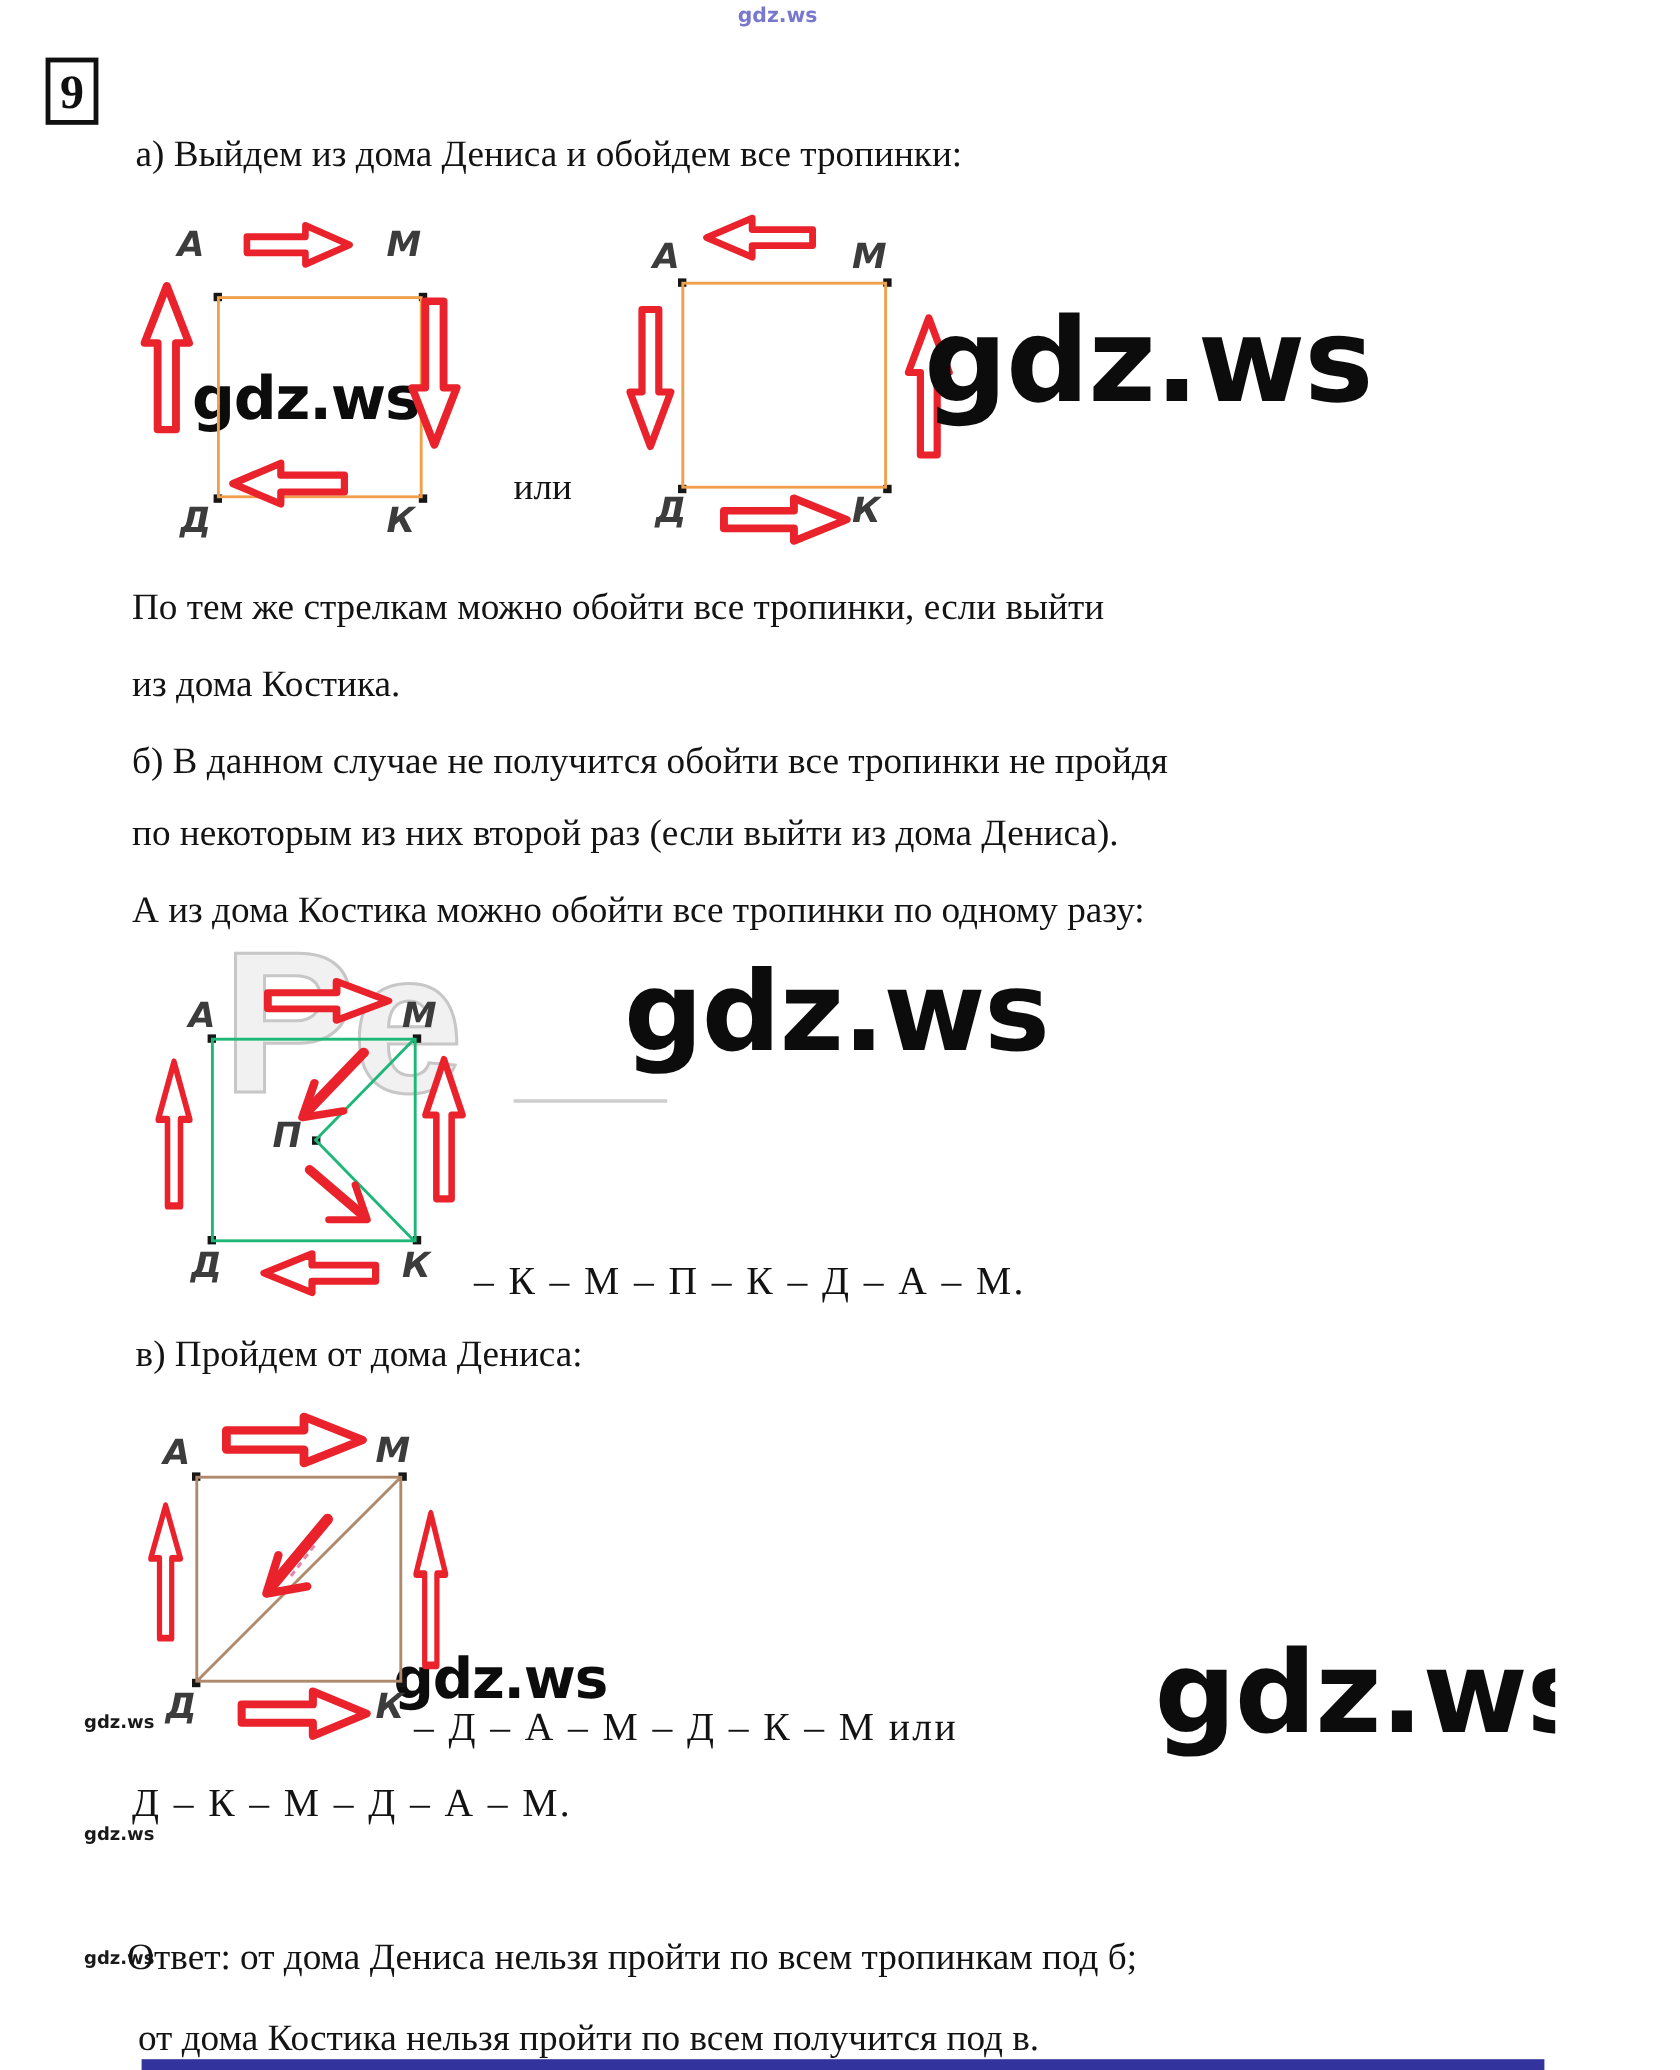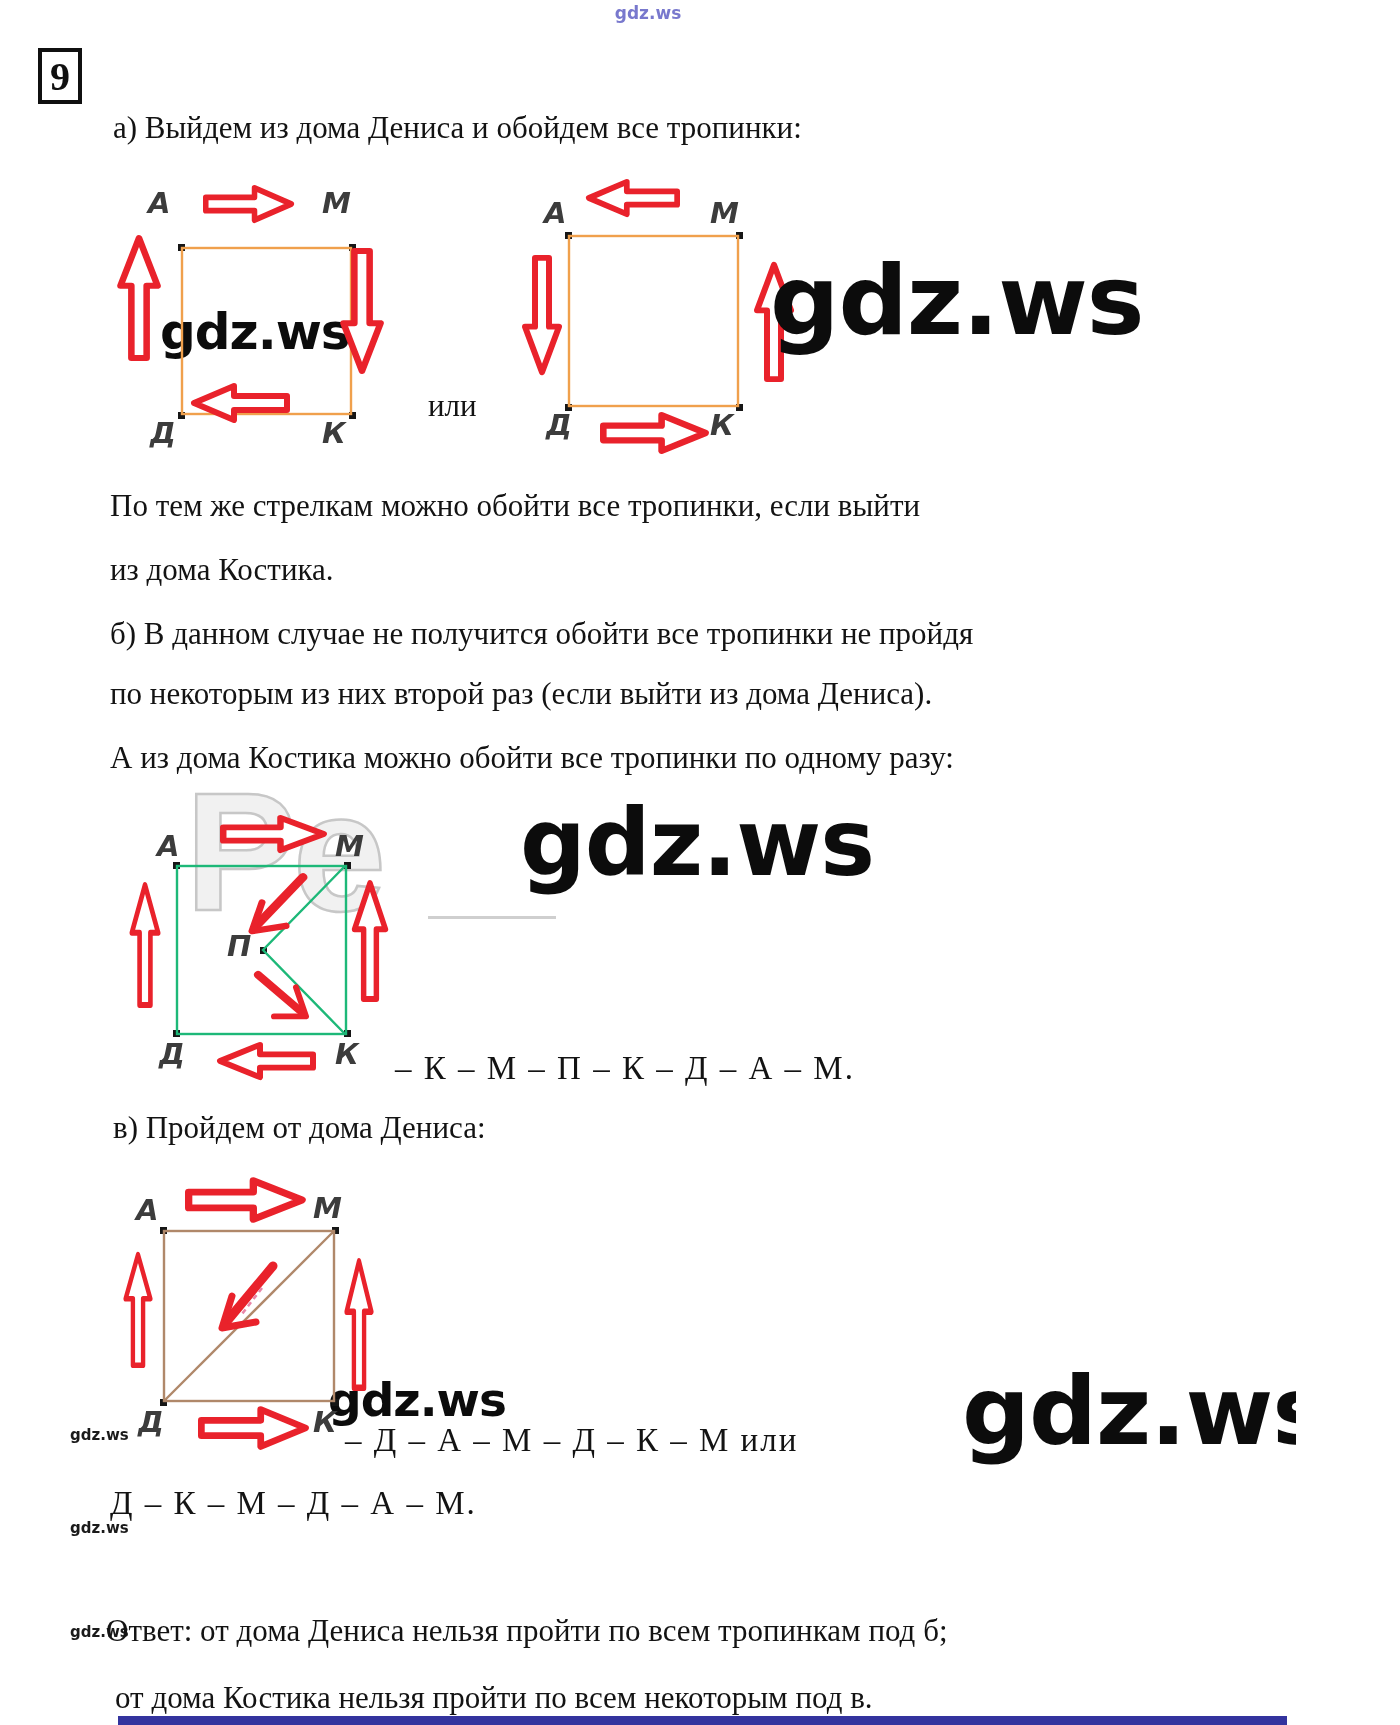--- a/index.html
+++ b/index.html
@@ -221,16 +221,16 @@
 
   <div class="gdz-sm" style="left:70px;top:1428px;">gdz.ws</div>
   <div class="gdz" style="left:328px;top:1376px;font-size:47px;">gdz.ws</div>
   <div class="t seq" style="left:345px;top:1422px;">– Д – А – М – Д – К – М или</div>
   <div class="gdz z2" style="left:962px;top:1364px;font-size:95px;">gdz.ws</div>
   <div class="t seq" style="left:110px;top:1485px;">Д – К – М – Д – А – М.</div>
 
   <div class="gdz-sm" style="left:70px;top:1521px;">gdz.ws</div>
   <div class="gdz-sm" style="left:70px;top:1625px;">gdz.ws</div>
   <div class="t" style="left:106px;top:1613px;">Ответ: от дома Дениса нельзя пройти по всем тропинкам под б;</div>
-  <div class="t" style="left:115px;top:1680px;">от дома Костика нельзя пройти по всем некоторым под в.</div>
+  <div class="t" style="left:115px;top:1680px;">от дома Костика нельзя пройти по всем получится под в.</div>
 
   <div class="bottom-bar"></div>
 </div>
 
 </body></html>

